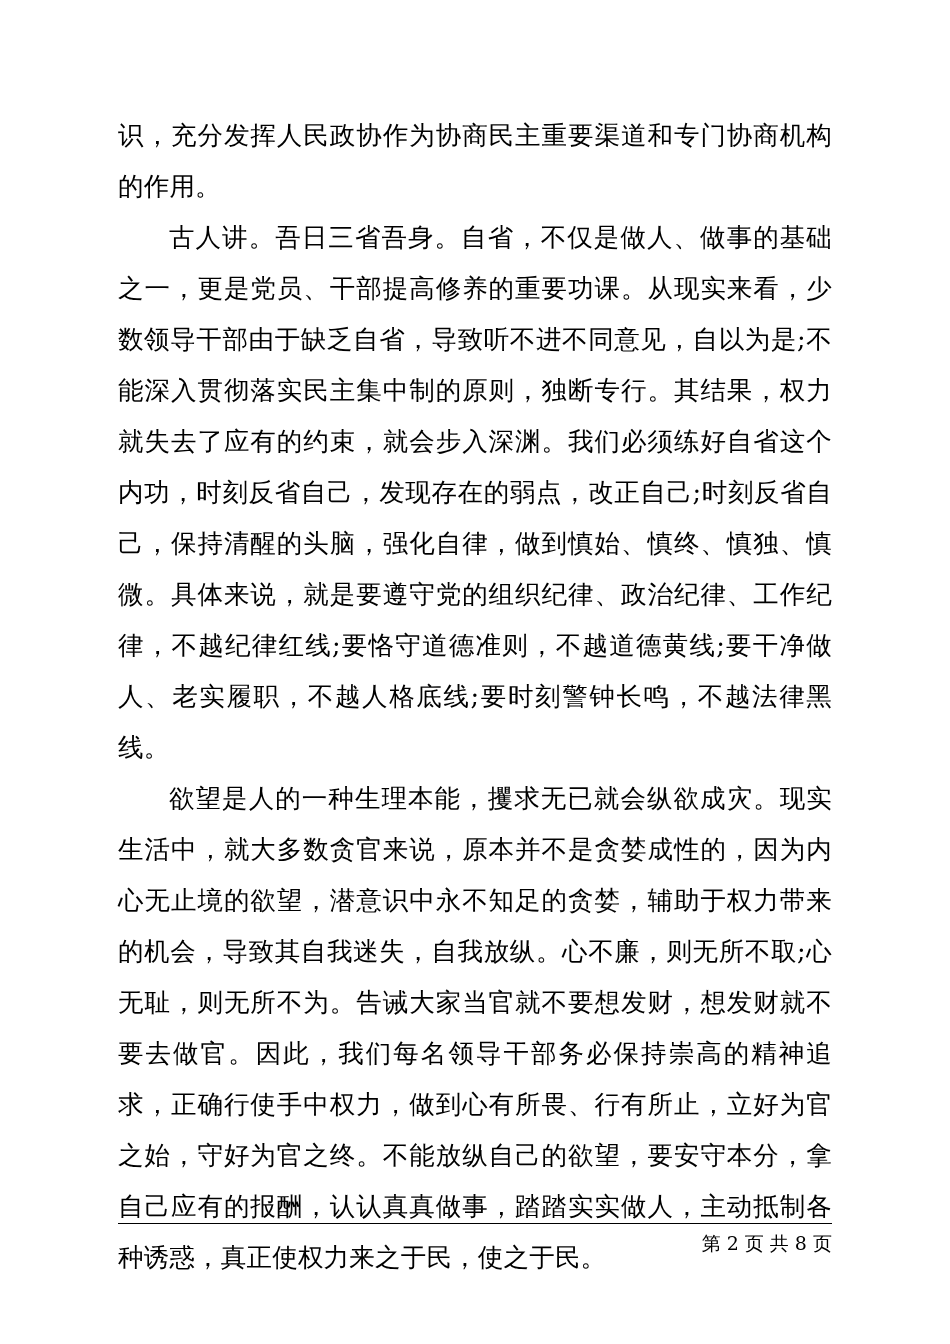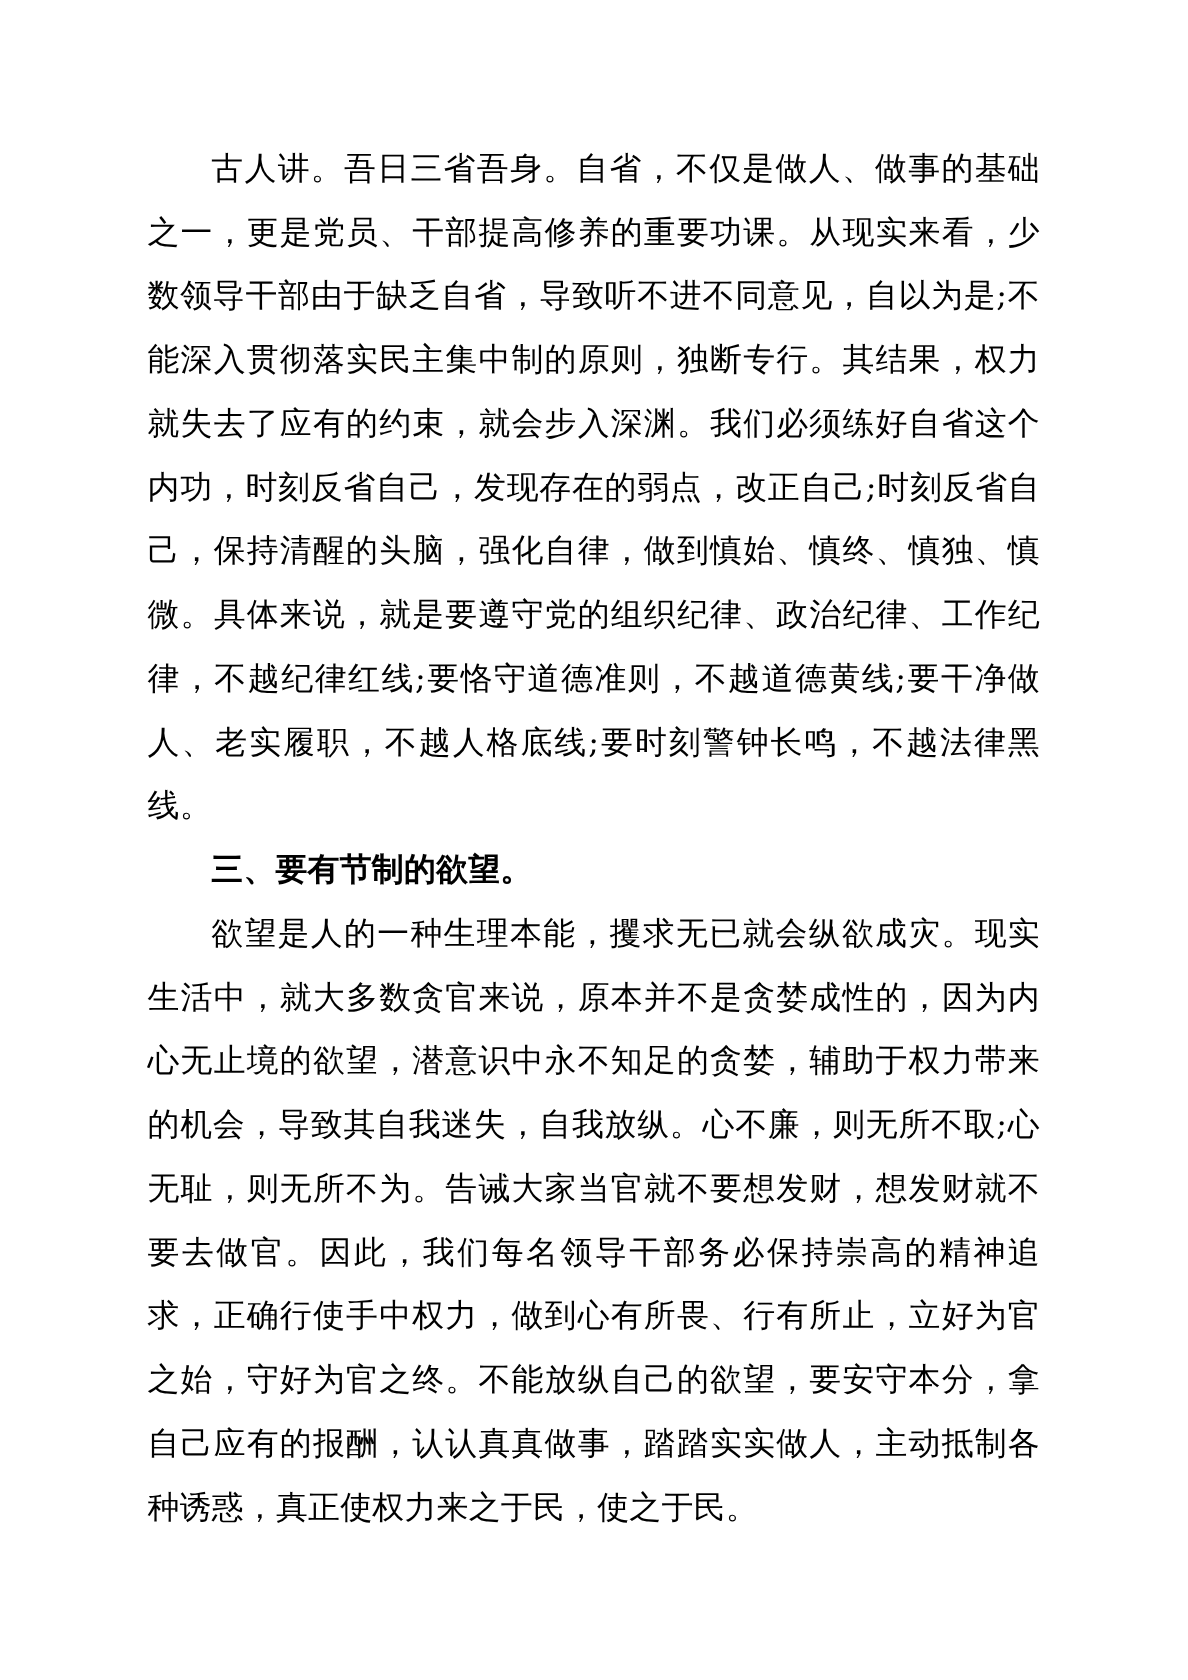--- a/index.html
+++ b/index.html
@@ -57,20 +57,23 @@
   .footer .pg {
     display: inline-block;
   }
 </style>
 </head>
 <body>
 
 <div class="page">
 
   <div class="doc-body">
+    <p class="para">识，充分发挥人民政协作为协商民主重要渠道和专门协商机构的作用。</p>
     <p class="para indent">古人讲。吾日三省吾身。自省，不仅是做人、做事的基础之一，更是党员、干部提高修养的重要功课。从现实来看，少数领导干部由于缺乏自省，导致听不进不同意见，自以为是;不能深入贯彻落实民主集中制的原则，独断专行。其结果，权力就失去了应有的约束，就会步入深渊。我们必须练好自省这个内功，时刻反省自己，发现存在的弱点，改正自己;时刻反省自己，保持清醒的头脑，强化自律，做到慎始、慎终、慎独、慎微。具体来说，就是要遵守党的组织纪律、政治纪律、工作纪律，不越纪律红线;要恪守道德准则，不越道德黄线;要干净做人、老实履职，不越人格底线;要时刻警钟长鸣，不越法律黑线。</p>
-    <p class="heading">三、要有节制的欲望。</p>
     <p class="para indent">欲望是人的一种生理本能，攫求无已就会纵欲成灾。现实生活中，就大多数贪官来说，原本并不是贪婪成性的，因为内心无止境的欲望，潜意识中永不知足的贪婪，辅助于权力带来的机会，导致其自我迷失，自我放纵。心不廉，则无所不取;心无耻，则无所不为。告诫大家当官就不要想发财，想发财就不要去做官。因此，我们每名领导干部务必保持崇高的精神追求，正确行使手中权力，做到心有所畏、行有所止，立好为官之始，守好为官之终。不能放纵自己的欲望，要安守本分，拿自己应有的报酬，认认真真做事，踏踏实实做人，主动抵制各种诱惑，真正使权力来之于民，使之于民。</p>
 
   </div>
 
+  <div class="footer">
+    <span class="pg">第 2 页 共 8 页</span>
+  </div>
 
 </div>
 
 </body></html>

